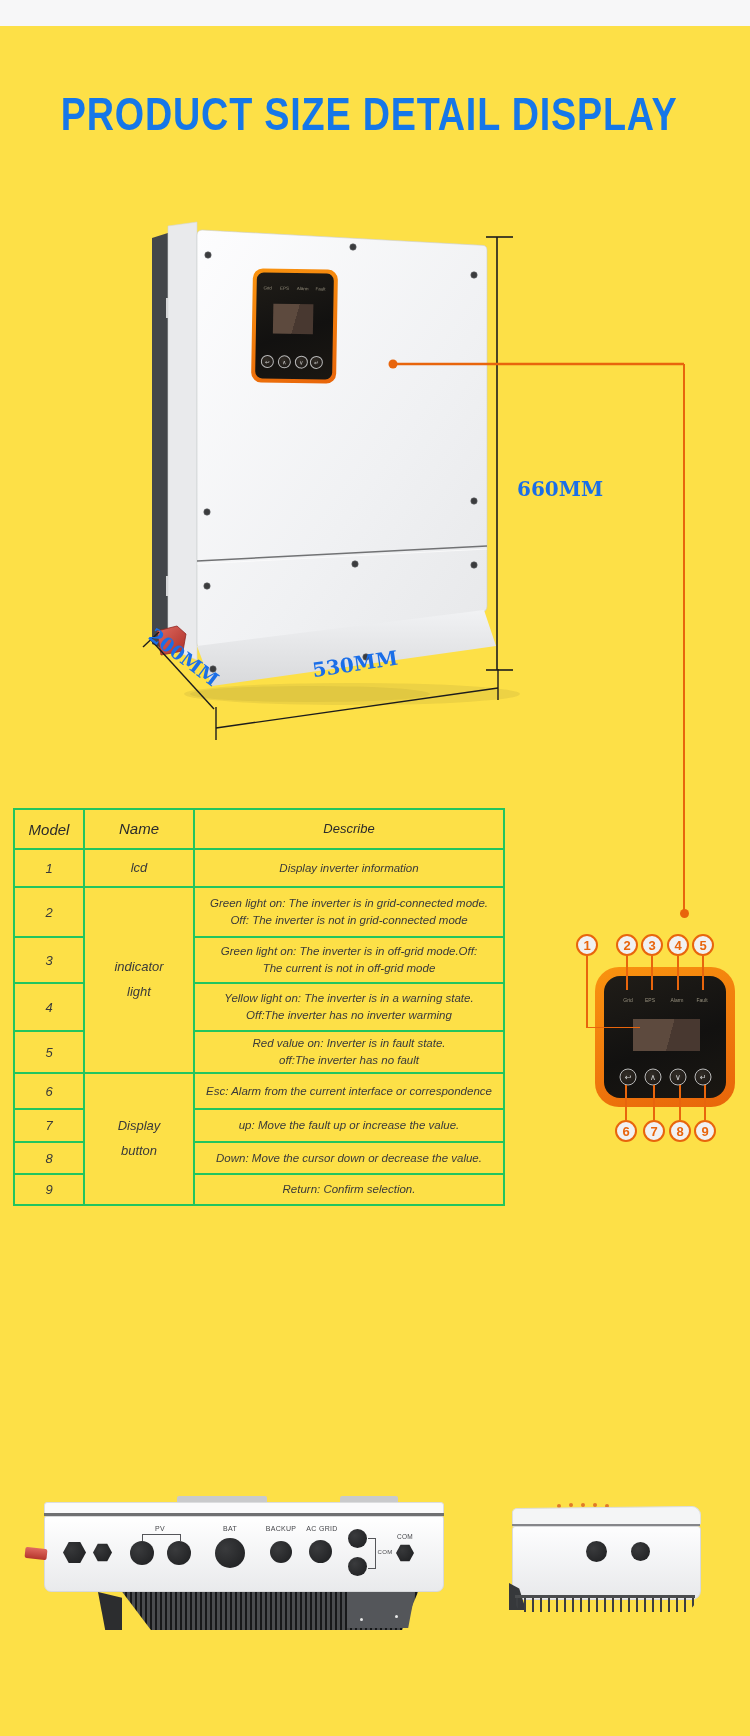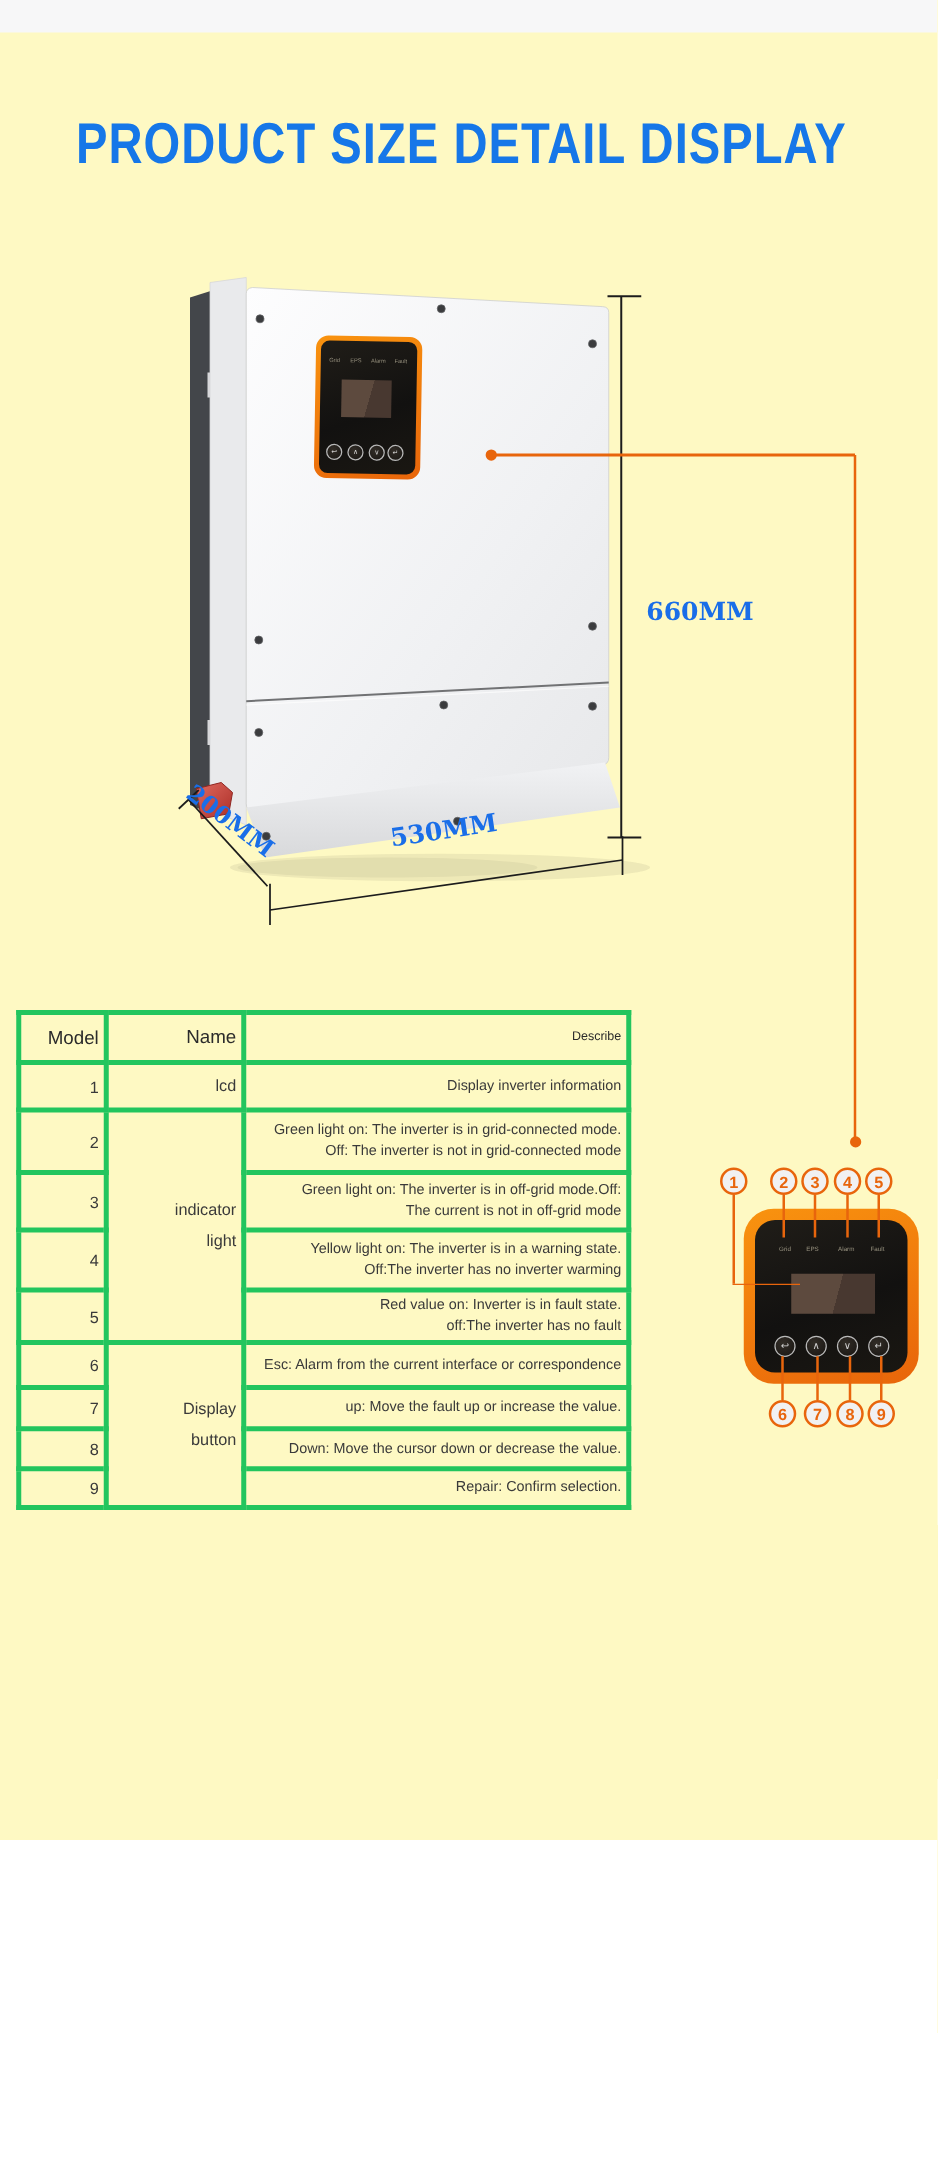--- a/index.html
+++ b/index.html
@@ -1,16 +1,16 @@
 <!DOCTYPE html>
 <html><head>
 <meta charset="utf-8">
 <style>
   html,body{margin:0;padding:0;}
-  .page{position:relative;width:750px;height:1472px;background:#fef9c3;overflow:hidden;
+  .page{position:relative;width:750px;height:1736px;background:#fde047;overflow:hidden;
         font-family:"Liberation Sans",sans-serif;}
   .abs{position:absolute;}
 
   
   .topband{left:0;top:0;width:750px;height:26px;background:#f7f7f8;}
   .title{left:0;top:56px;width:750px;text-align:center;font-size:46px;font-weight:bold;
          color:#1677e8;letter-spacing:1px;transform:scaleX(.82);transform-origin:45% 50%;
          white-space:nowrap;}
 
   
@@ -34,22 +34,22 @@
         color:#d2d2d2;display:flex;align-items:center;justify-content:center;
         transform:translate(-50%,-50%);}
 
   
   .cnum{width:22px;height:22px;border-radius:50%;border:2px solid #e8650c;background:#f1f1f2;
         color:#e8650c;font-weight:bold;font-size:13px;display:flex;align-items:center;
         justify-content:center;box-sizing:border-box;}
 
   
   .spec{border-collapse:collapse;table-layout:fixed;width:492px;background:transparent;}
-  .spec th,.spec td{border:4px solid #22c55e;text-align:right;vertical-align:middle;
-        color:#3a3a3a;padding:2px 4px;box-sizing:border-box;}
+  .spec th,.spec td{border:2px solid #22c55e;text-align:center;vertical-align:middle;
+        color:#3a3a3a;padding:2px 4px;box-sizing:border-box;font-style:italic;}
   .spec th{font-size:15px;font-weight:normal;color:#2b2b2b;}
   .col-model{width:70px;font-size:13px;}
   .col-name{width:110px;font-size:13px;white-space:pre-line;line-height:1.9;}
   .col-desc{font-size:11.5px;line-height:1.45;white-space:pre-line;}
 
   
   .port{border-radius:50%;background:radial-gradient(circle at 35% 35%,#3a3b3d,#1c1d1f);}
   .hexport{background:radial-gradient(circle at 35% 35%,#37383a,#1b1c1e);
            clip-path:polygon(25% 4%,75% 4%,100% 50%,75% 96%,25% 96%,0% 50%);}
   .plabel{position:absolute;font-size:7px;color:#45464a;transform:translateX(-50%);
@@ -153,21 +153,21 @@
       <div class="pbtn" style="left:46px;top:89px;width:11px;height:11px;font-size:5.5px;">∨</div>
       <div class="pbtn" style="left:61px;top:89px;width:11px;height:11px;font-size:5.5px;">↵</div>
     </div>
   </div>
 
   <table class="abs spec" style="left:13px;top:808px;">
     <tbody>
         <tr style="height:40px;">
       <th class="col-model">Model</th>
       <th class="col-name">Name</th>
-      <th class="col-desc" style="font-size:10px;">Describe</th>
+      <th class="col-desc" style="font-size:13px;">Describe</th>
     </tr>
     <tr style="height:38px;">
       <td class="col-model">1</td>
       <td class="col-name">lcd</td>
       <td class="col-desc">Display inverter information</td>
     </tr>
     <tr style="height:50px;">
       <td class="col-model">2</td>
       <td class="col-name" rowspan="4">indicator
 light</td>
@@ -198,21 +198,21 @@
     <tr style="height:33px;">
       <td class="col-model">7</td>
       <td class="col-desc">up: Move the fault up or increase the value.</td>
     </tr>
     <tr style="height:32px;">
       <td class="col-model">8</td>
       <td class="col-desc">Down: Move the cursor down or decrease the value.</td>
     </tr>
     <tr style="height:31px;">
       <td class="col-model">9</td>
-      <td class="col-desc">Repair: Confirm selection.</td>
+      <td class="col-desc">Return: Confirm selection.</td>
     </tr>
   </tbody>
     </table>
 
   <div class="abs cnum" style="left:576px;top:934px;">1</div>
   <div class="abs cnum" style="left:616px;top:934px;">2</div>
   <div class="abs cnum" style="left:641px;top:934px;">3</div>
   <div class="abs cnum" style="left:667px;top:934px;">4</div>
   <div class="abs cnum" style="left:692px;top:934px;">5</div>
 

